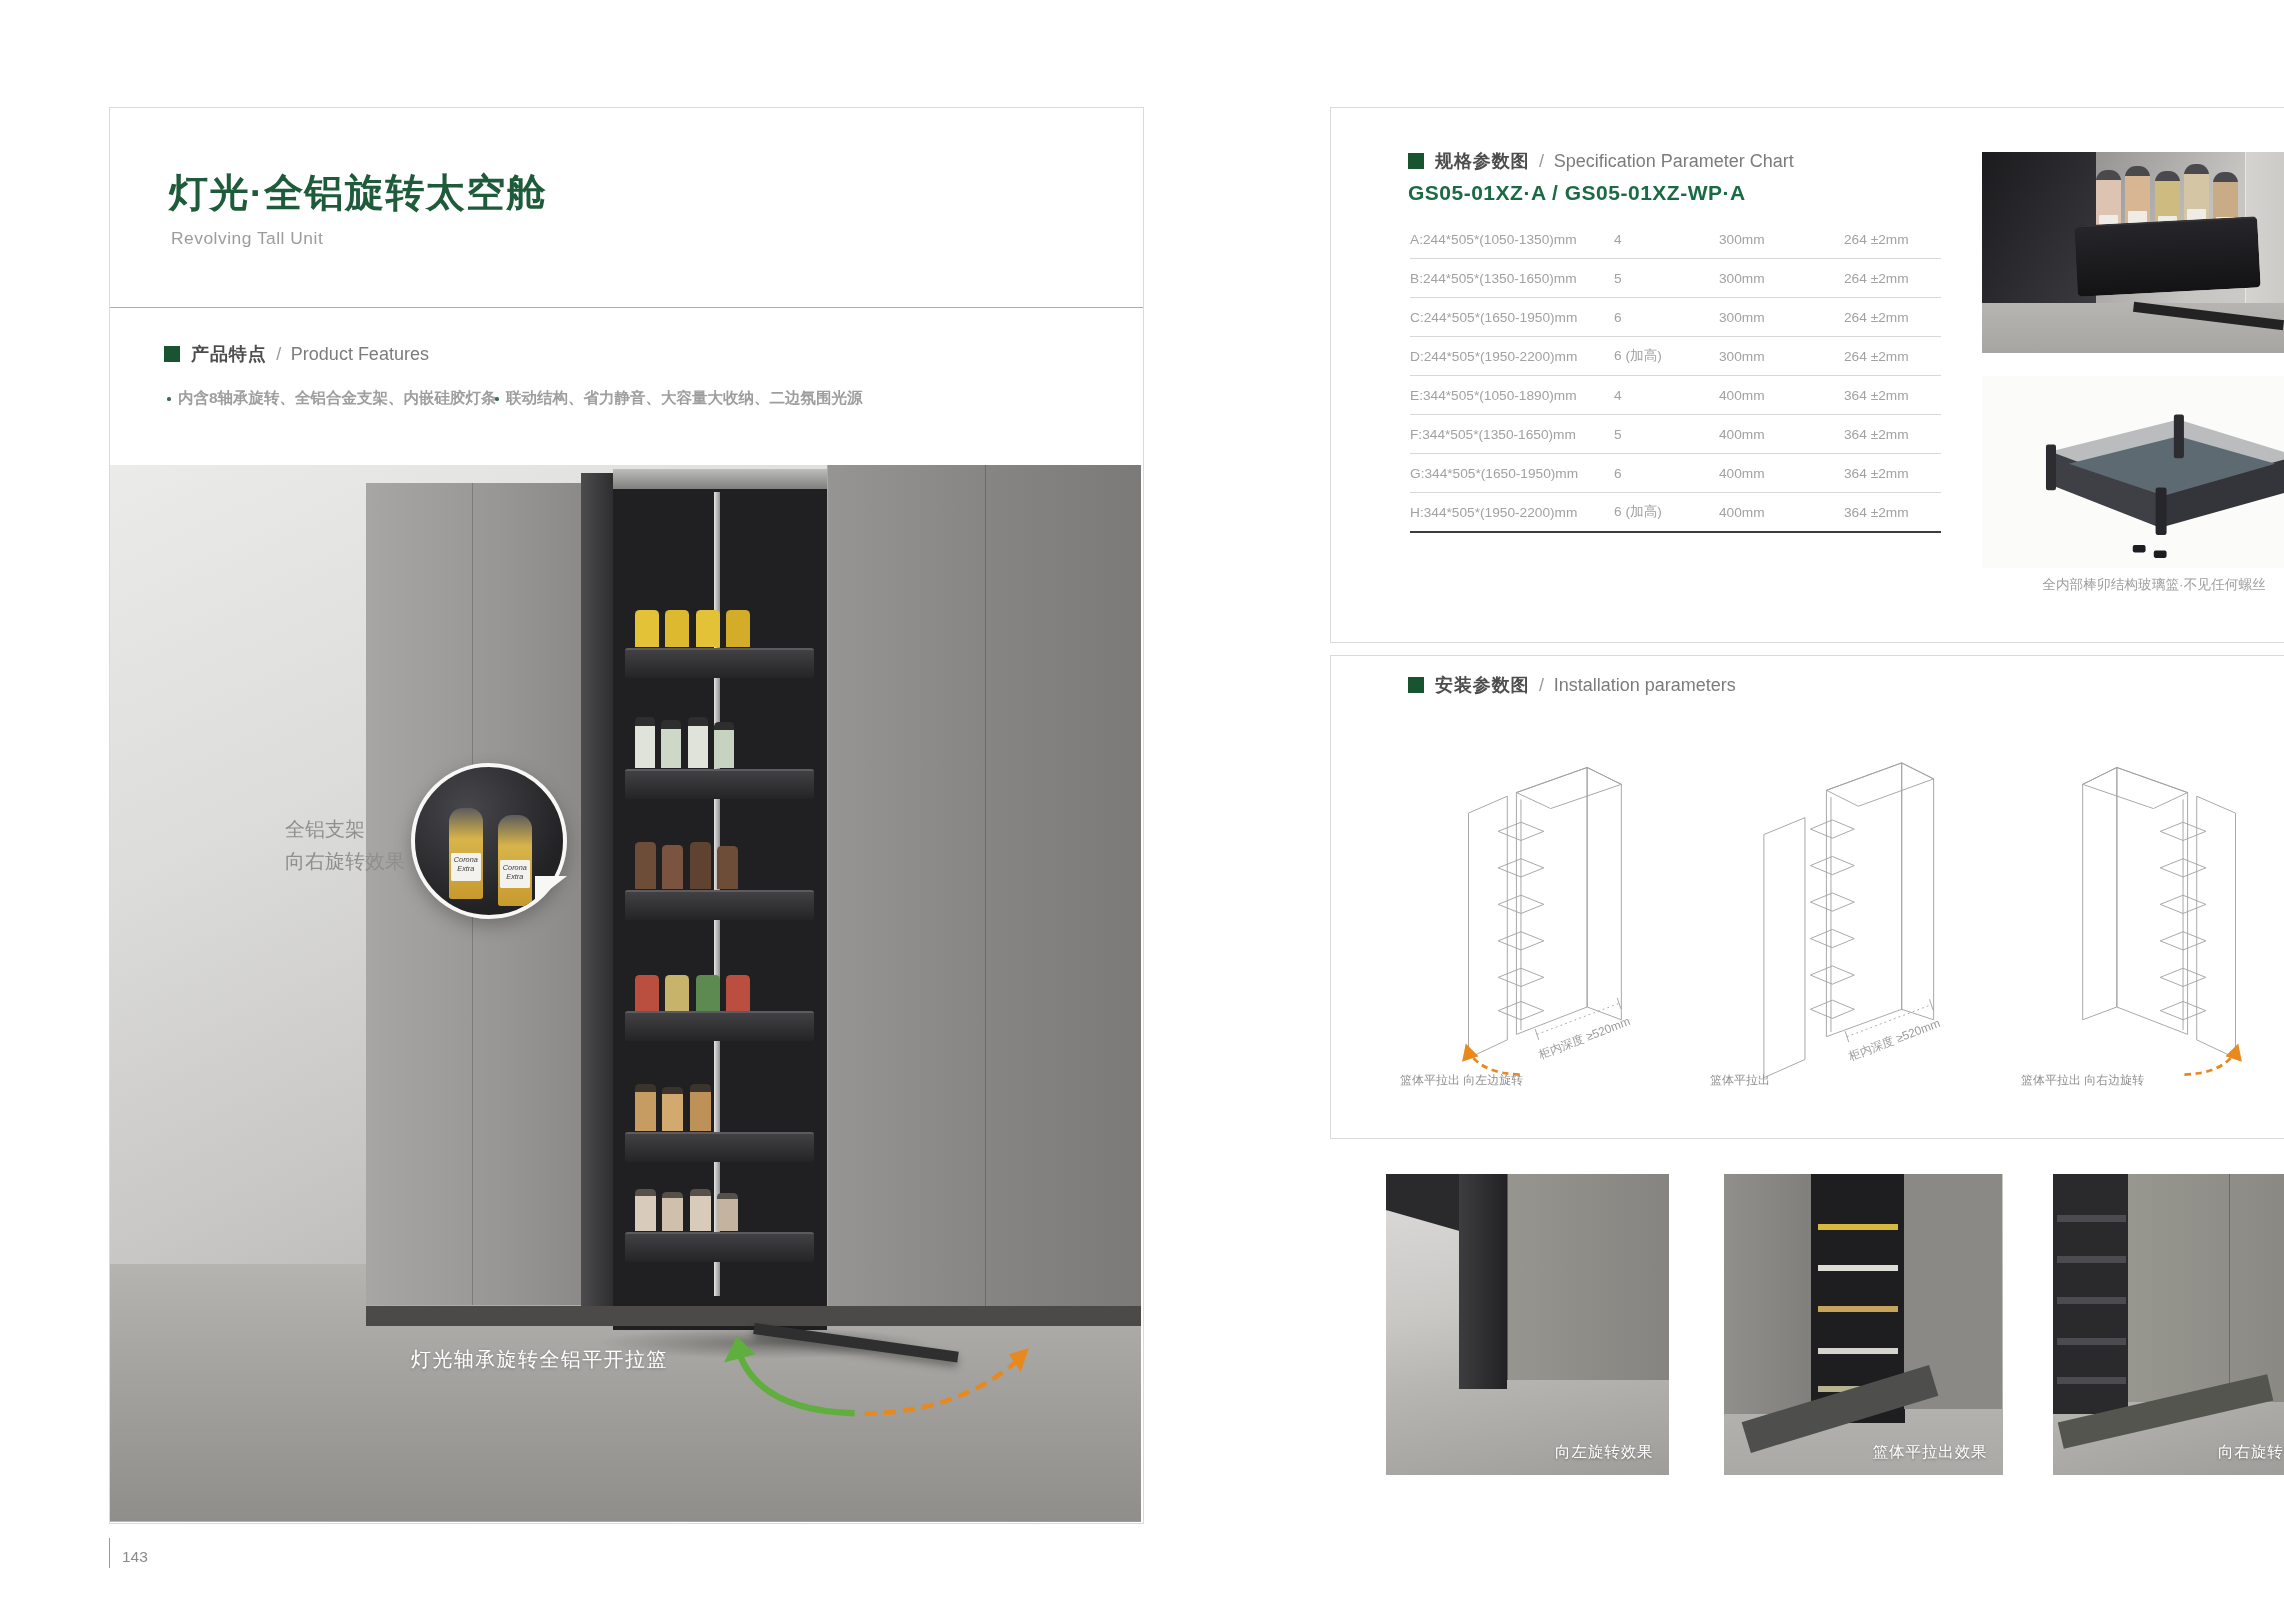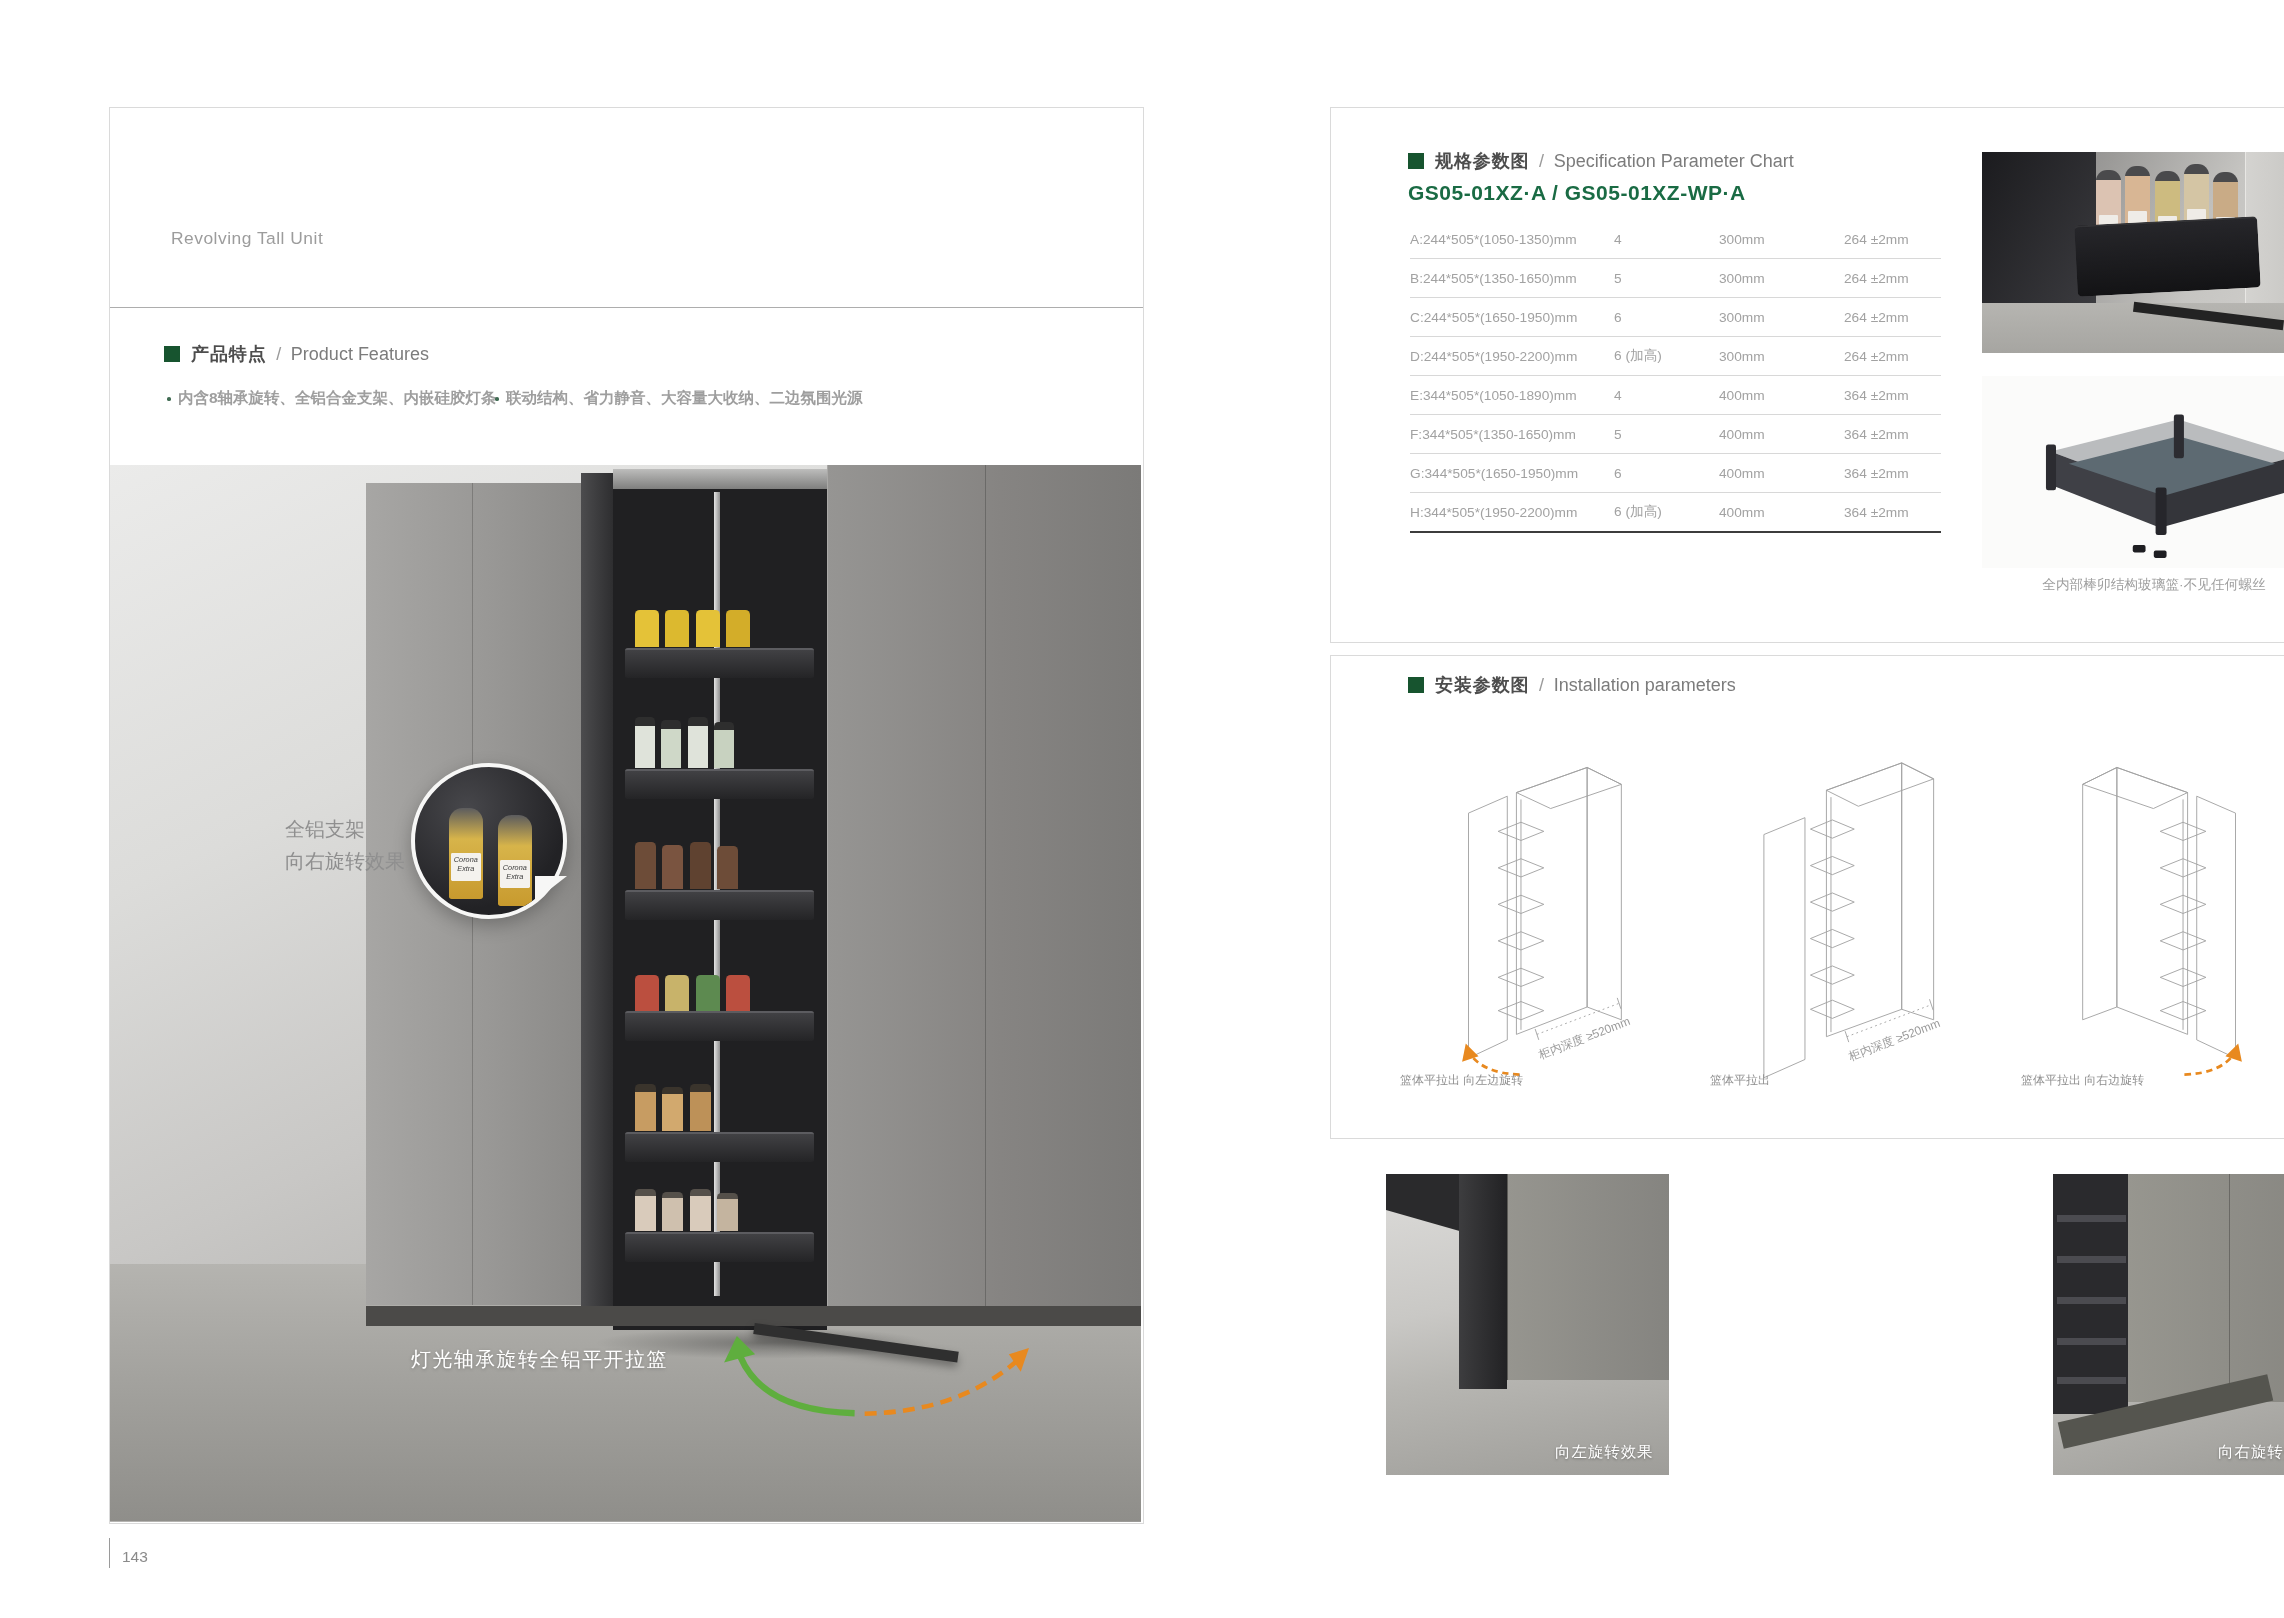--- a/index.html
+++ b/index.html
@@ -113,20 +113,21 @@
 
   .tick{position:absolute;width:1.4px;height:30px;background:#9a9a9a;}
   .pagenum{position:absolute;top:1548px;font-size:15.5px;color:#8a8a8a;}
 </style>
 </head>
 <body>
 
 <div class="page">
 
   <div class="box" style="left:109px;top:107px;width:1033px;height:1415px;">
+    <div class="l-title">灯光·全铝旋转太空舱</div>
     <div class="l-sub">Revolving Tall Unit</div>
     <div class="l-divider"></div>
 
     <div class="sq" style="left:54px;top:238px;"></div>
     <div class="sec-h" style="left:81px;top:234px;">
       <span class="cn">产品特点</span>
       <span class="sl">/</span>
       <span class="en">Product Features</span>
     </div>
     <div class="bullet" style="left:57px;top:280px;">内含8轴承旋转、全铝合金支架、内嵌硅胶灯条</div>
@@ -395,20 +396,32 @@
     <div class="d-cap" style="left:379px;">篮体平拉出</div>
     <div class="d-cap" style="left:690px;">篮体平拉出 向右边旋转</div>
   </div>
 
   <div class="photo-sm p1">
     <div class="p1-band"></div>
     <div class="p1-door"></div>
     <div class="p1-cab"></div>
     <div class="pcap">向左旋转效果</div>
   </div>
+  <div class="photo-sm p2">
+    <div class="p2-cabL"></div>
+    <div class="p2-unit"></div>
+    <div class="p2-shelf" style="top:50px;background:#d8b93e;"></div>
+    <div class="p2-shelf" style="top:91px;background:#dddcd6;"></div>
+    <div class="p2-shelf" style="top:132px;background:#c7a35c;"></div>
+    <div class="p2-shelf" style="top:174px;background:#d4d3cd;"></div>
+    <div class="p2-shelf" style="top:212px;background:#b9b28e;"></div>
+    <div class="p2-cabR"></div>
+    <div class="p2-rail"></div>
+    <div class="pcap">篮体平拉出效果</div>
+  </div>
   <div class="photo-sm p3">
     <div class="p3-unit"></div>
     <div class="p3-bk" style="top:41px;"></div>
     <div class="p3-bk" style="top:82px;"></div>
     <div class="p3-bk" style="top:123px;"></div>
     <div class="p3-bk" style="top:164px;"></div>
     <div class="p3-bk" style="top:203px;"></div>
     <div class="p3-cab"></div>
     <div class="p3-seam"></div>
     <div class="p3-rail"></div>

